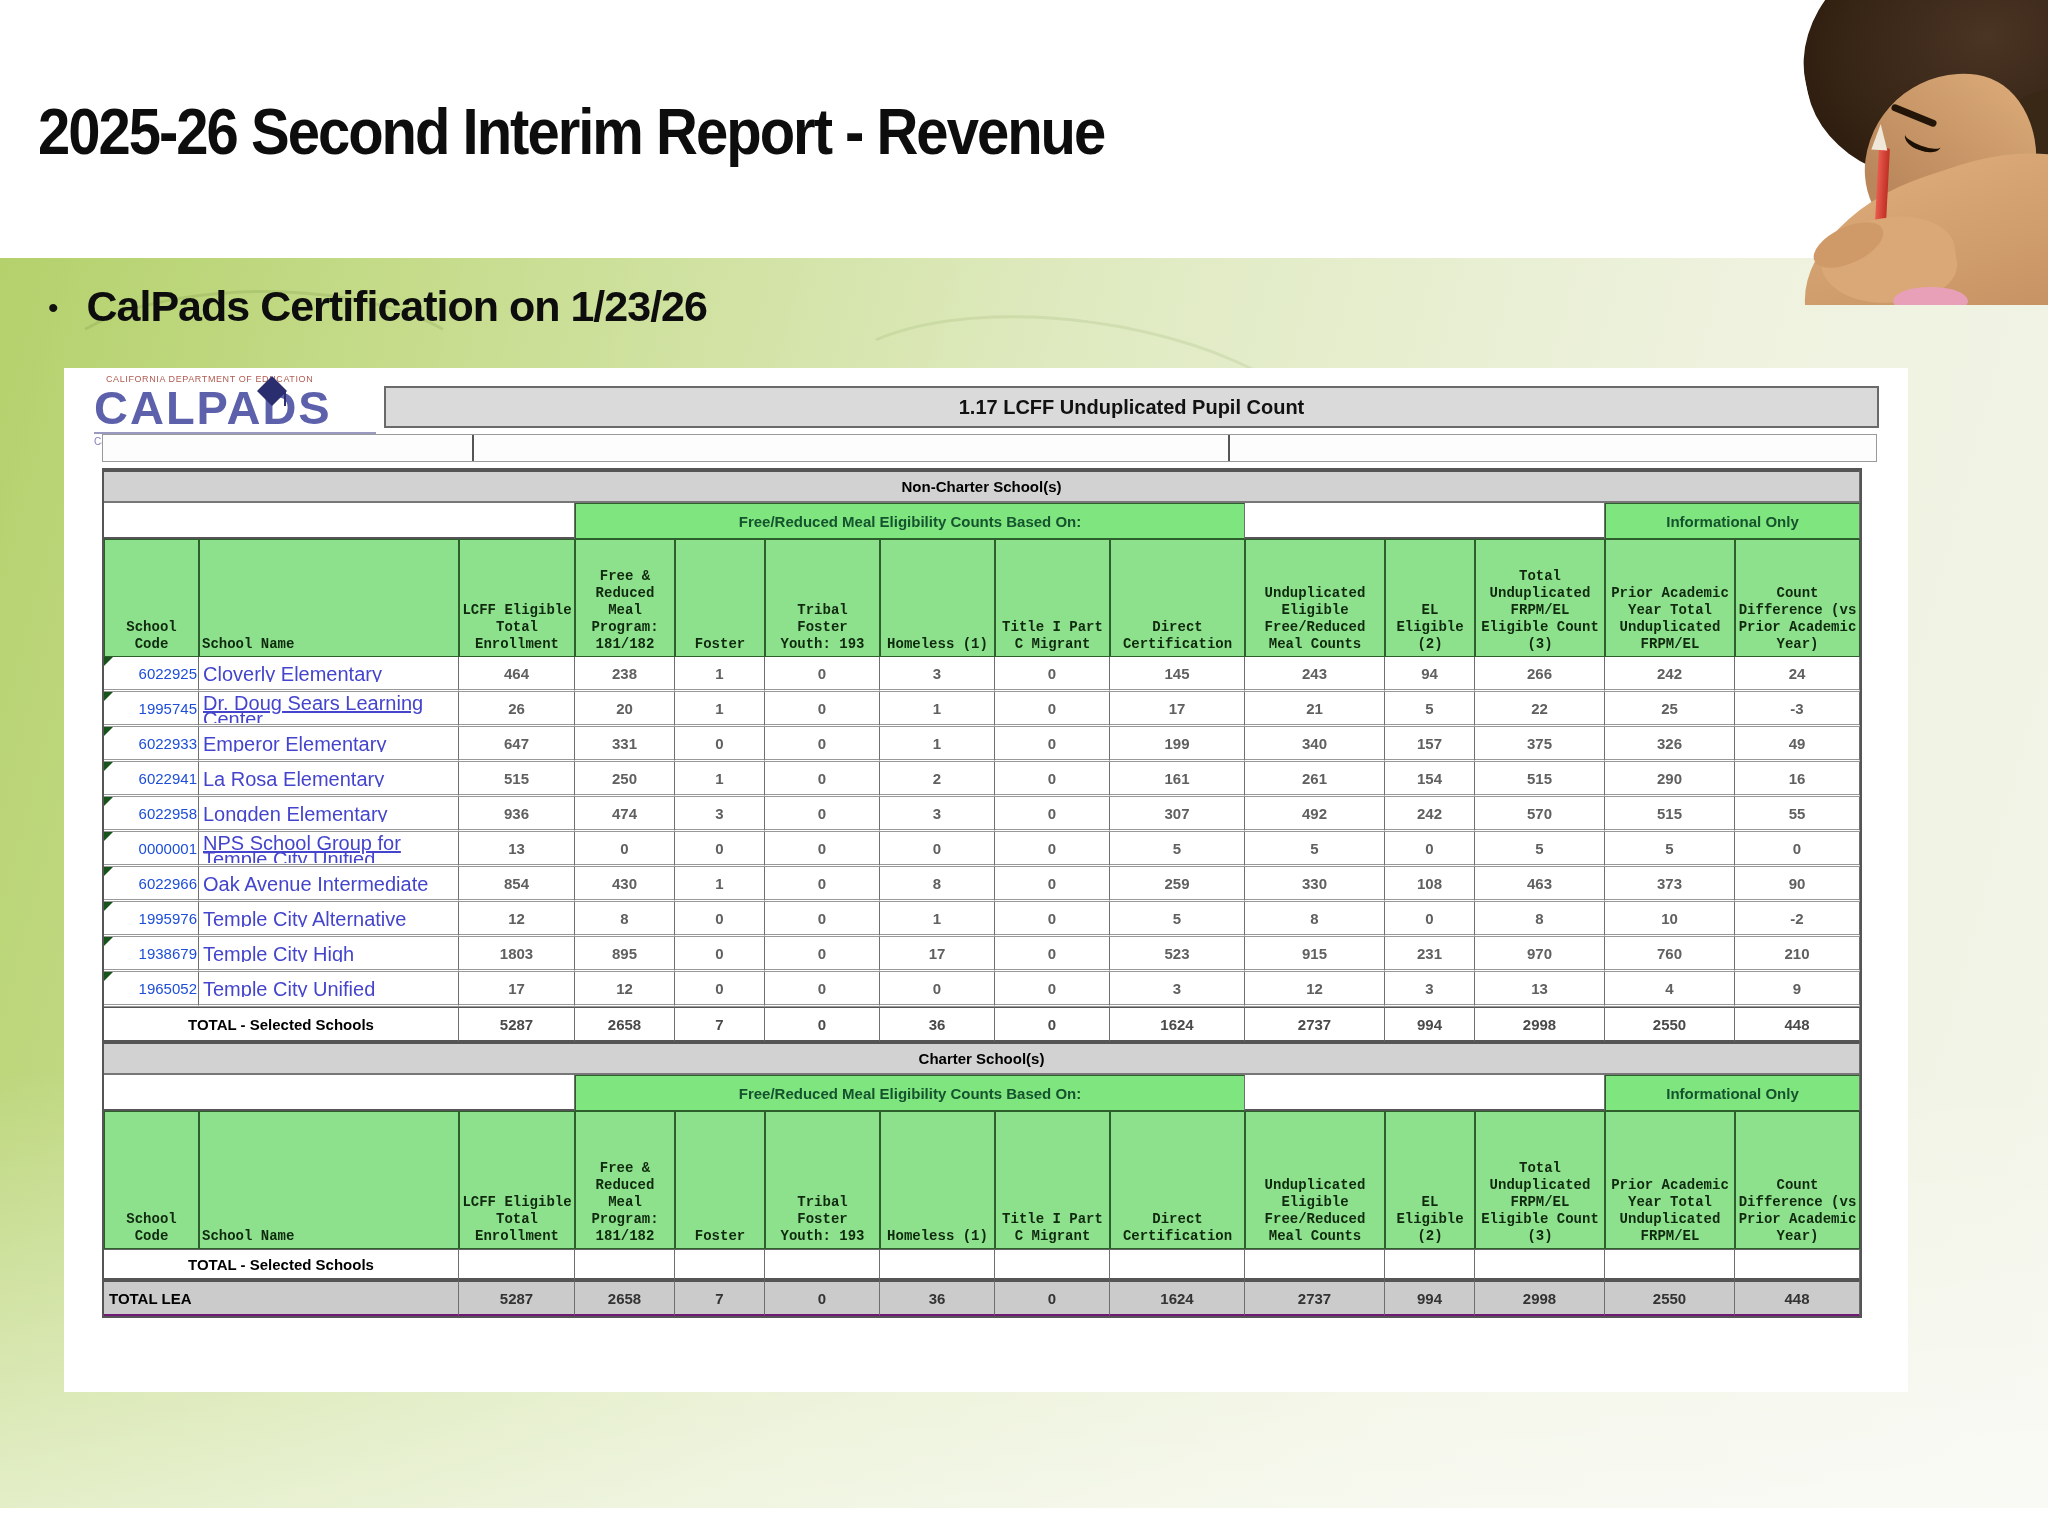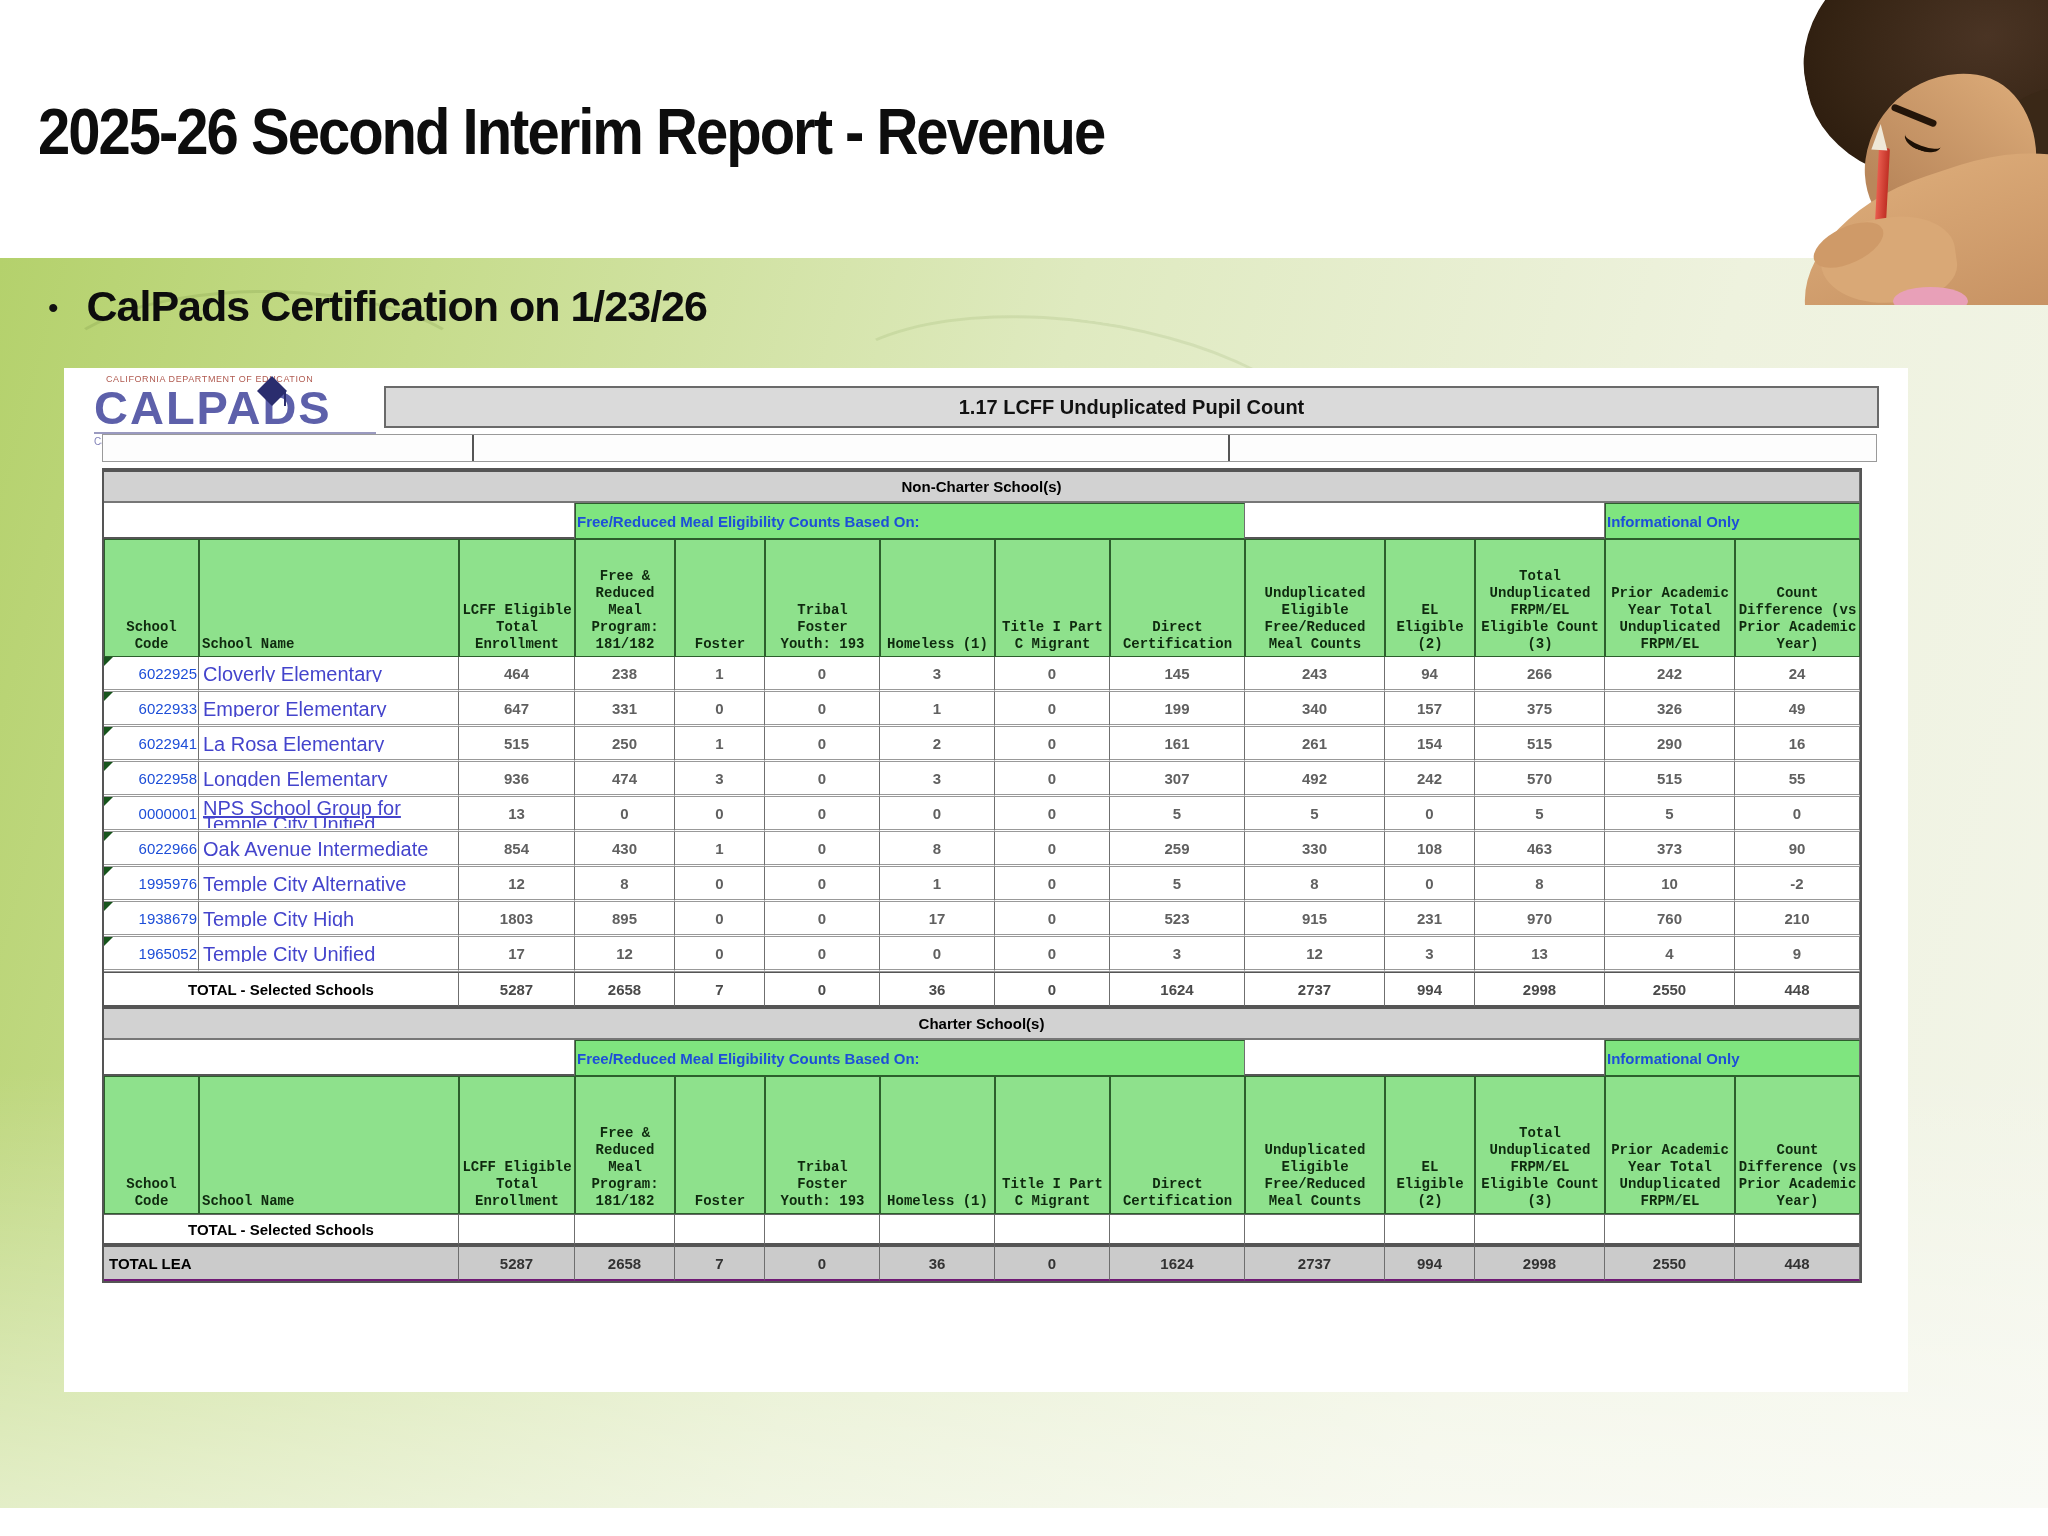--- a/index.html
+++ b/index.html
@@ -67,21 +67,21 @@
   .spacer-row{position:absolute;left:38px;top:66px;width:1773px;height:26px;border:1px solid #9a9a9a;background:#fdfdfd;}
   .spacer-div{position:absolute;top:0;width:2px;height:100%;background:#555;}
 
   
   .sheet-wrap{position:absolute;left:38px;top:100px;}
   table.sheet{table-layout:fixed;border-collapse:separate;border-spacing:0;width:1756px;border:2px solid #555;background:#fff;}
   .sheet td,.sheet th{border-right:1px solid #6f6f6f;overflow:hidden;}
   .section-bar{background:#d2d2d2;color:#000;font-weight:bold;text-align:center;font-size:15px;
     border-top:2px solid #555;border-bottom:2px solid #777;padding:6px 0;}
   .g-empty{background:#fff;border-bottom:2px solid #555;height:32px;}
-  .g-green{background:#7fe57f;border:1px solid #2c5f2c;font-weight:bold;text-align:left;font-size:15px;color:#1d4ed8;}
+  .g-green{background:#7fe57f;border:1px solid #2c5f2c;font-weight:bold;text-align:center;font-size:15px;color:#14532d;}
   .sheet th{background:#8ee18c;border:1px solid #2c5f2c;font-weight:bold;font-size:14px;
     vertical-align:bottom;text-align:center;padding:3px 2px;color:#0f2a0f;line-height:17px;font-family:Liberation Mono, monospace;}
   .head-nc th{height:110px;}
   .head-ch th{height:130px;}
   th.name-h{text-align:left;}
   .data-row td{border-bottom:3px double #999;height:30px;font-size:15px;}
   .c-code{position:relative;text-align:right;color:#1d4ed8;font-size:13.5px;}
   .corner{position:absolute;left:0;top:0;width:0;height:0;border-top:9px solid #17541c;border-right:9px solid transparent;}
   .c-name a{display:block;max-height:28px;overflow:hidden;line-height:16px;color:#4444cc;
     text-decoration:underline;font-size:20px;padding:2px 3px 0 3px;cursor:pointer;}
@@ -210,20 +210,38 @@
               <td class="c-num">3</td>
               <td class="c-num">0</td>
               <td class="c-num">145</td>
               <td class="c-num">243</td>
               <td class="c-num">94</td>
               <td class="c-num">266</td>
               <td class="c-num">242</td>
               <td class="c-num">24</td>
             </tr>
 
+            <tr class="data-row">
+              <td class="c-code"><span class="corner"></span><span>1995745</span></td>
+              <td class="c-name">
+                <a>Dr. Doug Sears Learning Center</a>
+              </td>
+              <td class="c-num">26</td>
+              <td class="c-num">20</td>
+              <td class="c-num">1</td>
+              <td class="c-num">0</td>
+              <td class="c-num">1</td>
+              <td class="c-num">0</td>
+              <td class="c-num">17</td>
+              <td class="c-num">21</td>
+              <td class="c-num">5</td>
+              <td class="c-num">22</td>
+              <td class="c-num">25</td>
+              <td class="c-num">-3</td>
+            </tr>
 
             <tr class="data-row">
               <td class="c-code"><span class="corner"></span><span>6022933</span></td>
               <td class="c-name">
                 <a>Emperor Elementary</a>
               </td>
               <td class="c-num">647</td>
               <td class="c-num">331</td>
               <td class="c-num">0</td>
               <td class="c-num">0</td>

